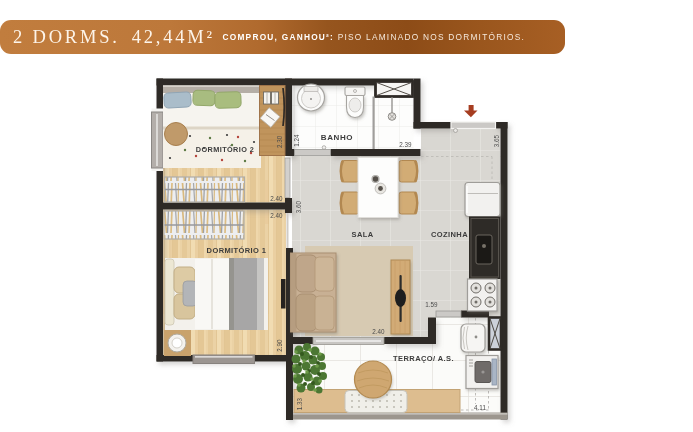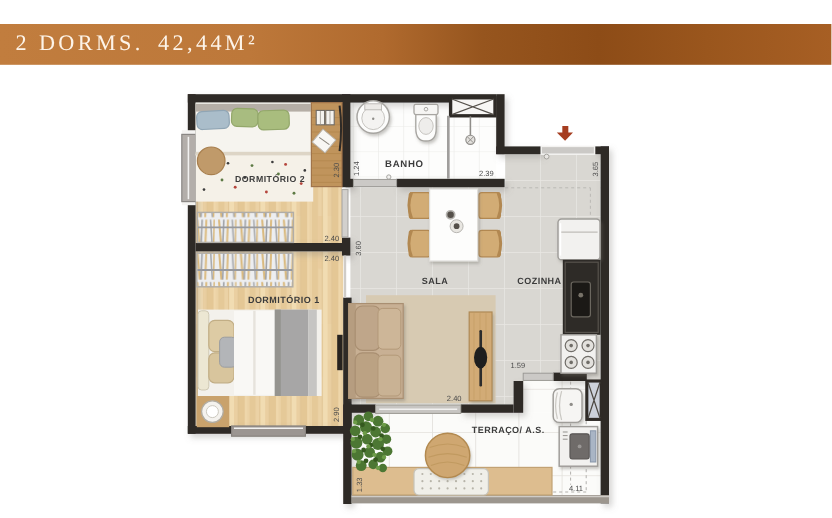--- a/index.html
+++ b/index.html
@@ -1,31 +1,32 @@
 <!DOCTYPE html>
 <html><head>
 <meta charset="utf-8">
 <style>
   html,body{margin:0;padding:0;width:693px;height:432px;background:#ffffff;overflow:hidden;}
   #page{position:relative;width:693px;height:432px;font-family:"Liberation Sans",sans-serif;}
-  #bar{position:absolute;left:0;top:20px;width:693px;height:34px;
-    background:linear-gradient(90deg,#c17d3e 0%,#bd783a 30%,#b06a2e 46%,#96551e 58%,#8d4c17 72%,#9a561d 85%,#a75f24 100%);}
+  #bar{position:absolute;left:0;top:20px;width:565px;height:34px;
+    background:linear-gradient(90deg,#c17d3e 0%,#bd783a 30%,#b06a2e 46%,#96551e 58%,#8d4c17 72%,#9a561d 85%,#a75f24 100%);border-radius:11px;}
   #bar .left{position:absolute;left:13px;top:7px;color:#fdf4e9;font-family:"Liberation Serif",serif;
     font-size:18.5px;letter-spacing:2.8px;font-weight:400;}
   #bar .right{position:absolute;right:40px;top:12px;color:#f5e9dc;font-size:8.3px;font-weight:normal;letter-spacing:1.25px;}
   #bar .right .b{color:#ffffff;font-weight:bold;}
 </style>
 </head>
 <body>
 <div id="page">
 
   <div id="bar">
 
     <span class="left">2 DORMS. 42,44M²</span>
 
+    <span class="right"><span class="b">COMPROU, GANHOU²:</span> PISO LAMINADO NOS DORMITÓRIOS.</span>
   </div>
 
   <svg width="693" height="432" viewBox="0 0 693 432" style="position:absolute;left:0;top:0;">
     <defs>
       <pattern id="wood" width="26" height="90" patternUnits="userSpaceOnUse">
         <rect width="26" height="90" fill="#ebd2a5"></rect>
         <rect x="0" width="5" height="90" fill="#e5c998"></rect>
         <rect x="9" width="4" height="90" fill="#f1dcb2"></rect>
         <rect x="17" width="5" height="90" fill="#e4c795"></rect>
         <rect x="22" width="2" height="90" fill="#efd7ab"></rect>

